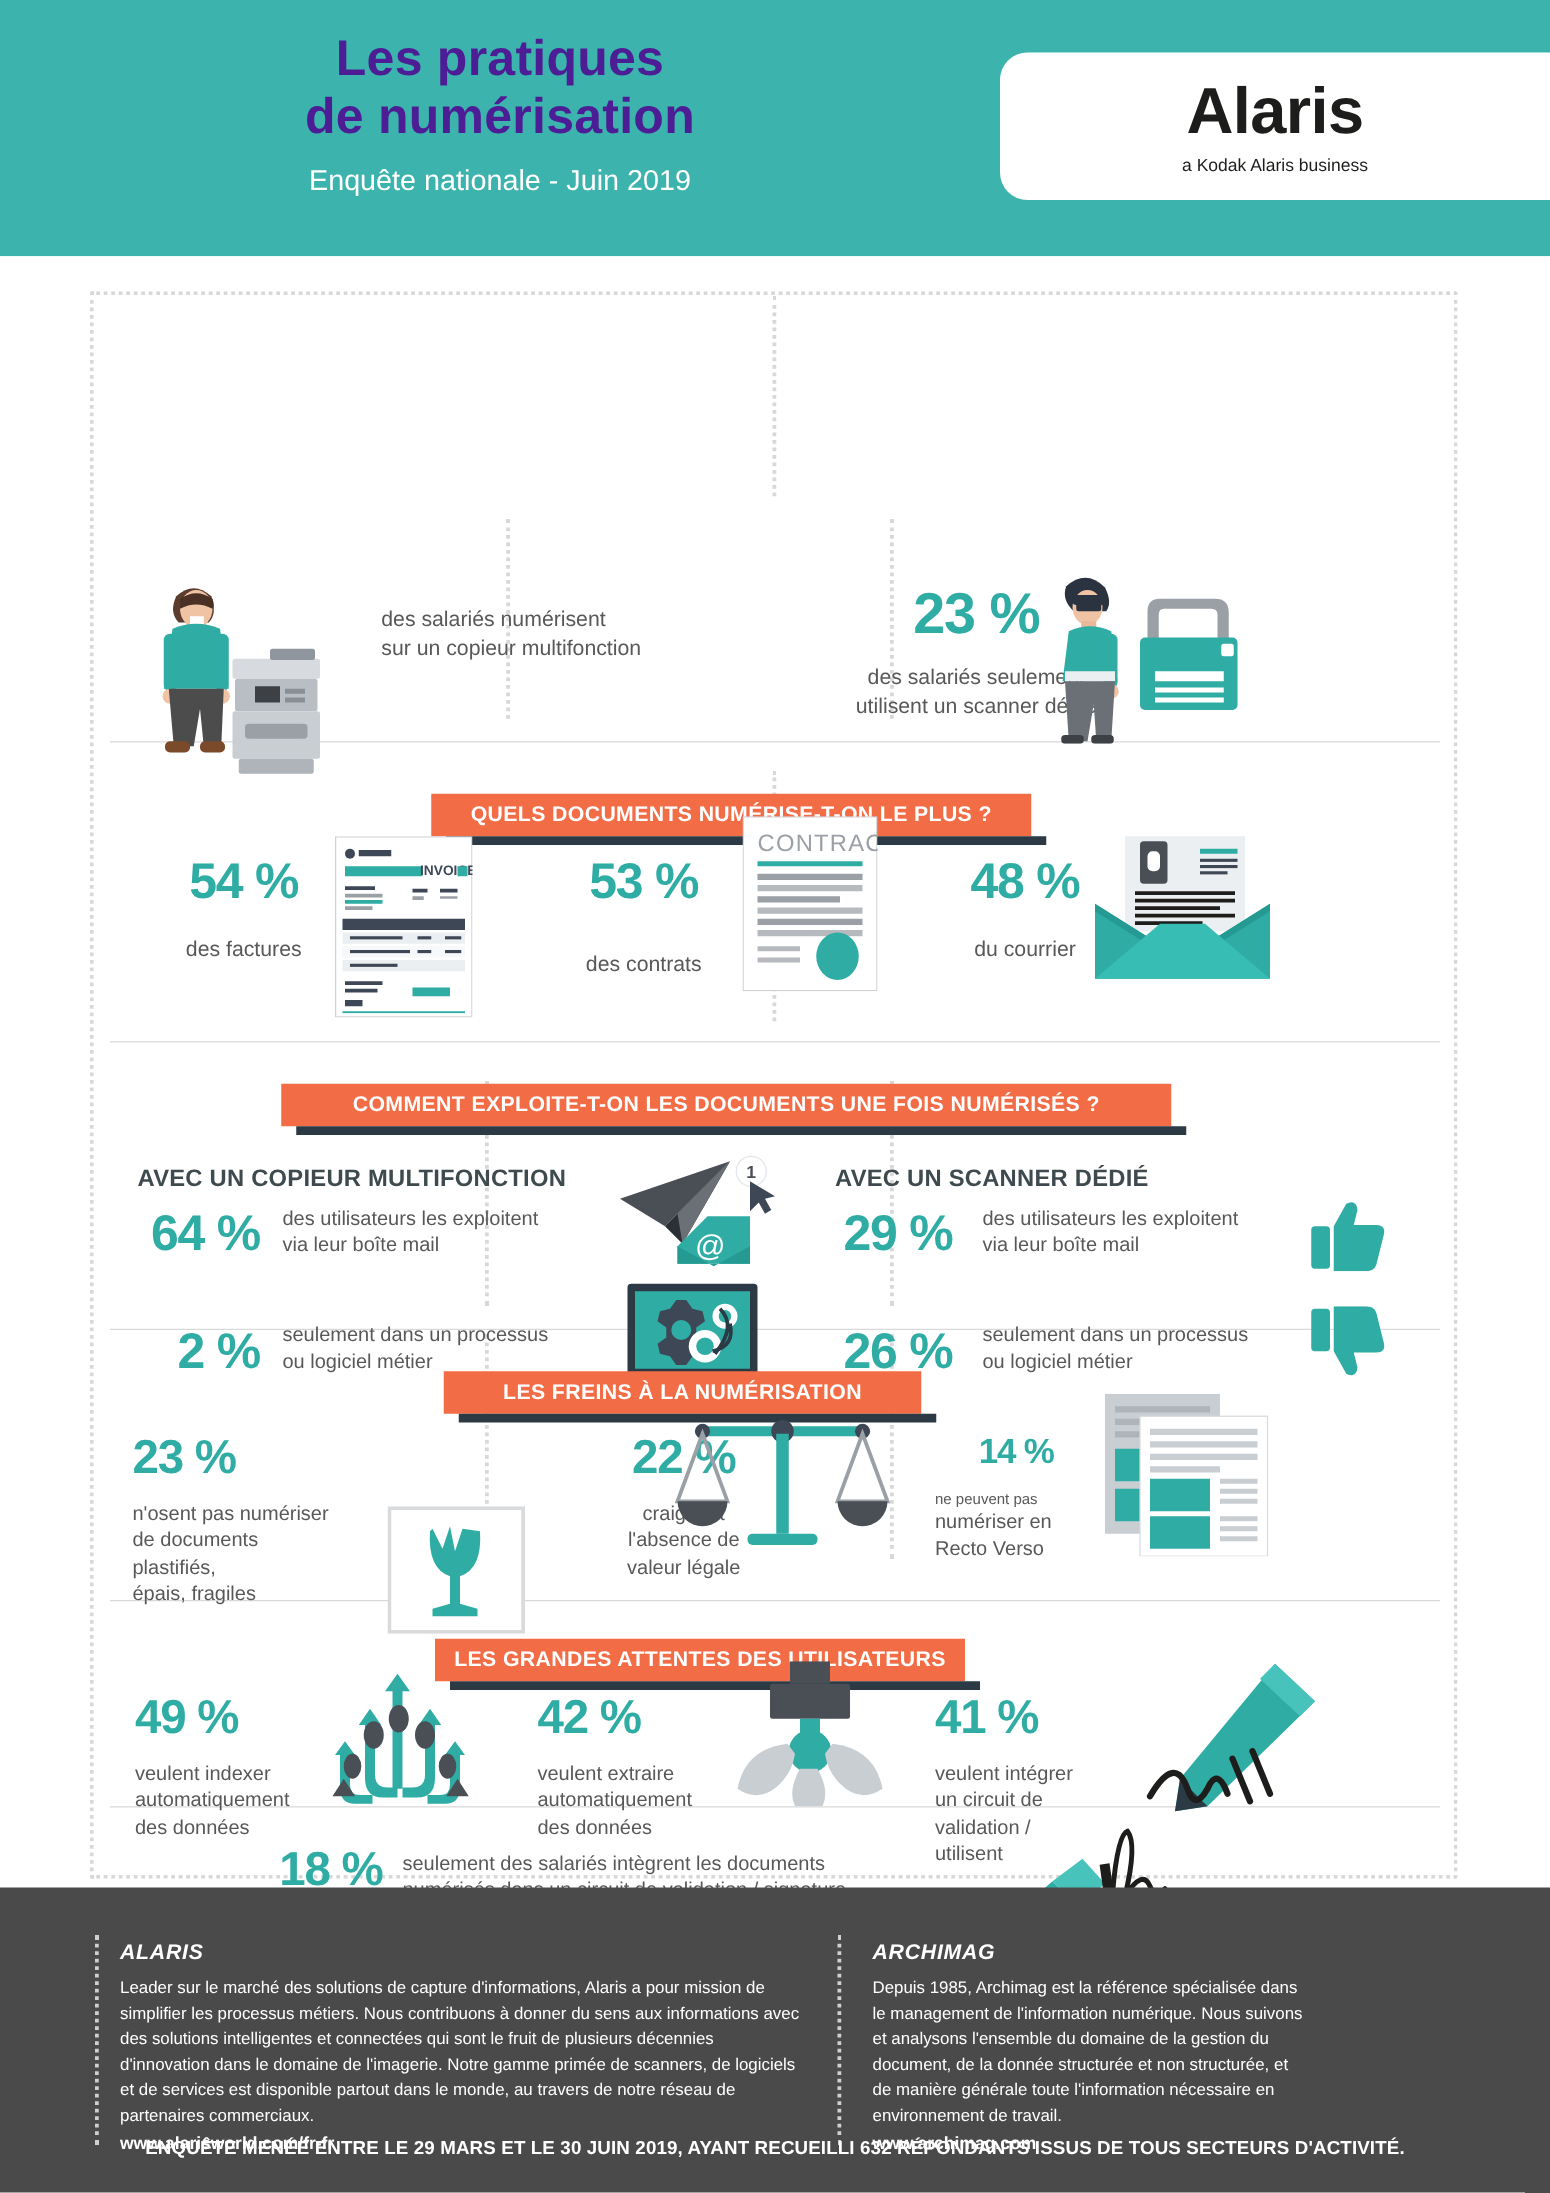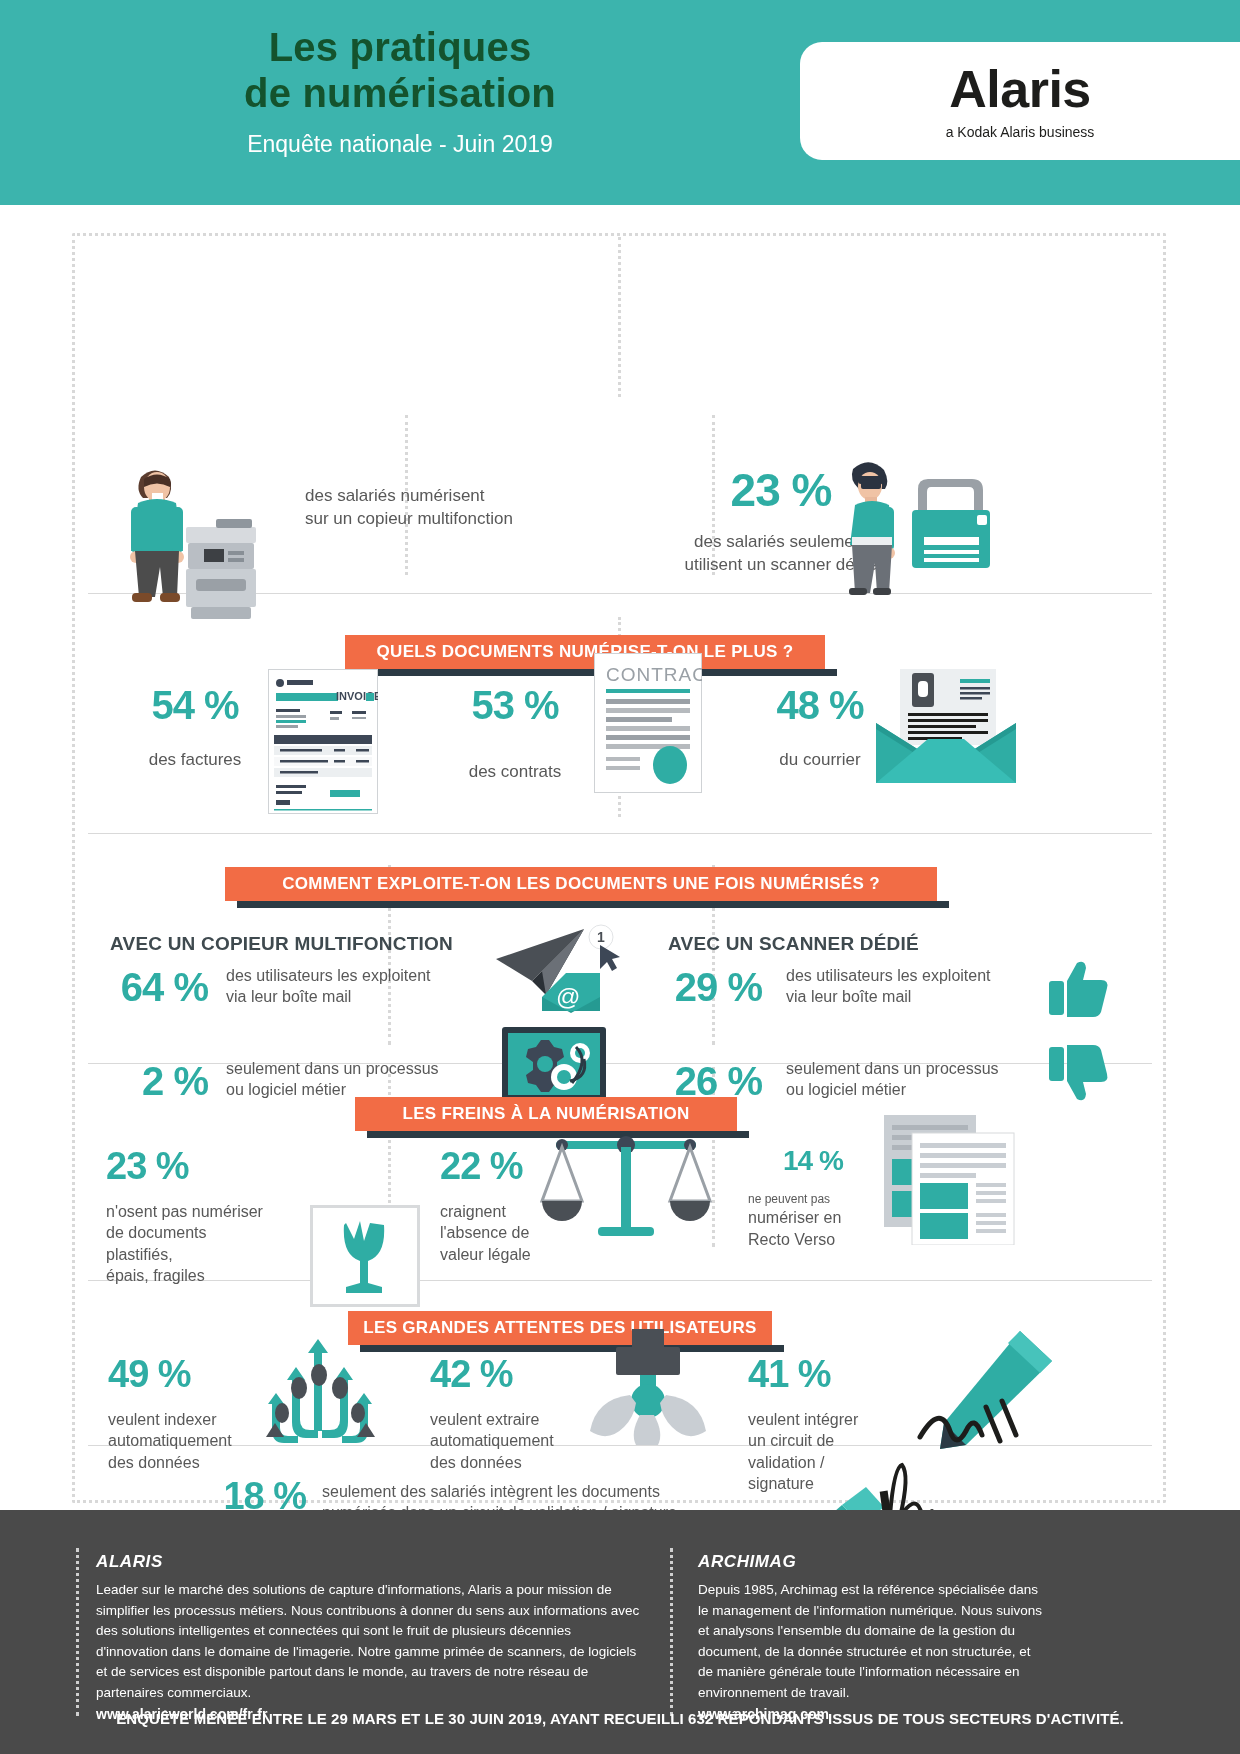--- a/index.html
+++ b/index.html
@@ -11,21 +11,21 @@
   }
   .page { position:relative; width:1240px; height:1754px; }
 
   
   .header {
     position:relative; width:1240px; height:205px;
     background:#3cb4ad;
   }
   .header-titles { position:absolute; left:140px; top:24px; width:520px; text-align:center; }
   .h-title {
-    color:#14532d; font-size:40px; font-weight:bold; line-height:1.16;
+    color:#4c1d95; font-size:40px; font-weight:bold; line-height:1.16;
     letter-spacing:0.2px;
   }
   .h-sub { color:#ffffff; font-size:23px; line-height:1.2; margin-top:14px; font-weight:300;}
   .logo-box {
     position:absolute; right:0px; top:42px; width:440px; height:118px;
     background:#ffffff; border-top-left-radius:22px; border-bottom-left-radius:22px;
     display:flex; flex-direction:column; align-items:center; justify-content:center;
   }
   .logo-word { font-size:52px; font-weight:bold; color:#1d1d1b; letter-spacing:-0.5px; line-height:1;}
   .logo-tag { font-size:14px; color:#1d1d1b; margin-top:9px;}
@@ -378,21 +378,21 @@
         <div class="desc" style="font-size:16px;">épais, fragiles</div>
       </div>
     </div>
     <div style="position:absolute; left:310px; top:1000px;">
       <svg width="110" height="102" viewBox="0 0 110 102">
         <rect x="1.5" y="1.5" width="107" height="99" fill="#ffffff" stroke="#d8dadc" stroke-width="3"></rect>
         <path d="M36 18 L44 34 L50 16 L54 36 L60 18 L74 20 q2 30-16 36 l0 22 14 4 0 6 -36 0 0-6 14-4 0-22 q-18-6-16-36z" fill="#2fada4"></path>
       </svg>
     </div>
 
-    <div style="position:absolute; left:440px; top:942px; width:190px;">
+    <div style="position:absolute; left:452px; top:942px; width:190px;text-align:center;">
       <div class="pct" style="font-size:38px;">22 %</div>
       <div style="margin-top:16px;">
         <div class="desc" style="font-size:16px;">craignent</div>
         <div class="desc" style="font-size:16px;">l'absence de</div>
         <div class="desc" style="font-size:16px;">valeur légale</div>
       </div>
     </div>
     <div style="position:absolute; left:540px; top:920px;">
       <svg width="172" height="120" viewBox="0 0 172 120">
         <rect x="16" y="16" width="140" height="8" rx="4" fill="#2fada4"></rect>
@@ -495,21 +495,21 @@
         <path d="M58 86 q-10 18 -4 30 l22 0 q6-12-4-30z" fill="#c9ced3"></path>
       </svg>
     </div>
 
     <div style="position:absolute; left:748px; top:1150px; width:190px;">
       <div class="pct" style="font-size:38px;">41 %</div>
       <div style="margin-top:16px;">
         <div class="desc" style="font-size:16px;">veulent intégrer</div>
         <div class="desc" style="font-size:16px;">un circuit de</div>
         <div class="desc" style="font-size:16px;">validation /</div>
-        <div class="desc" style="font-size:16px;">signature</div>
+        <div class="desc" style="font-size:16px;">utilisent</div>
       </div>
     </div>
     <div style="position:absolute; left:900px; top:1122px;">
       <svg width="160" height="140" viewBox="0 0 160 140">
         <path d="M120 4 L152 34 L66 118 L40 122 L44 96z" fill="#2fada4"></path>
         <path d="M120 4 L152 34 L140 46 L108 16z" fill="#47c3bb"></path>
         <path d="M44 96 L66 118 L40 122z" fill="#2b3a44"></path>
         <path d="M20 110 q20-34 30-6 q6 18 16 0 q8-18 16 4" stroke="#1d1d1b" stroke-width="5" fill="none" stroke-linecap="round"></path>
         <path d="M86 80 l14 34" stroke="#1d1d1b" stroke-width="5" stroke-linecap="round"></path>
         <path d="M102 74 l14 34" stroke="#1d1d1b" stroke-width="5" stroke-linecap="round"></path>

